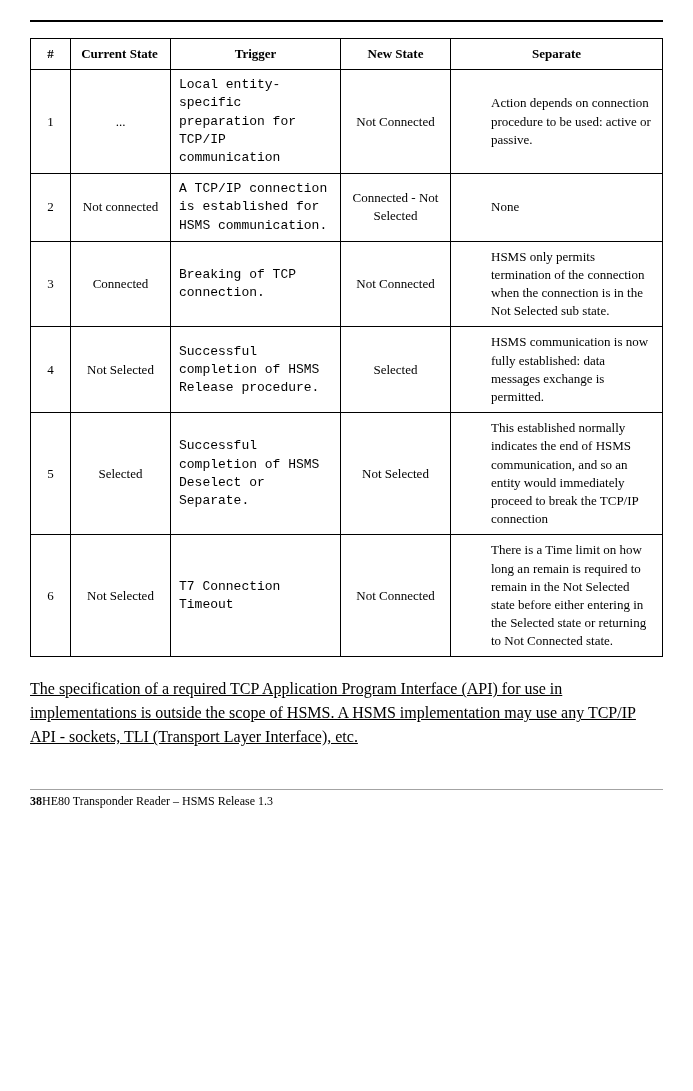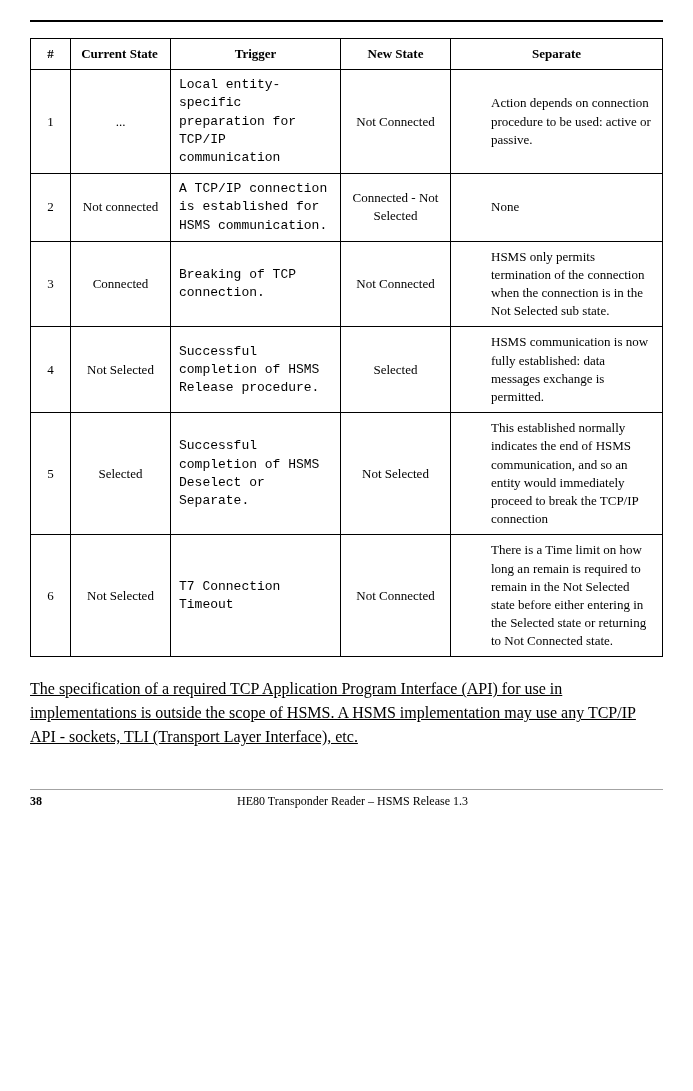--- a/index.html
+++ b/index.html
@@ -52,21 +52,21 @@
       border-top: 1px solid #a3a3a3;
       padding-top: 4px;
       display: flex;
       justify-content: space-between;
       font-size: 12px;
     }
     .footer-left {
       font-weight: bold;
     }
     .footer-center {
-      text-align: center;
+      text-align: left;
       flex: 1;
     }
   </style>
 </head>
 <body>
 
 <div class="top-line"></div>
 
 <table>
   <thead>

